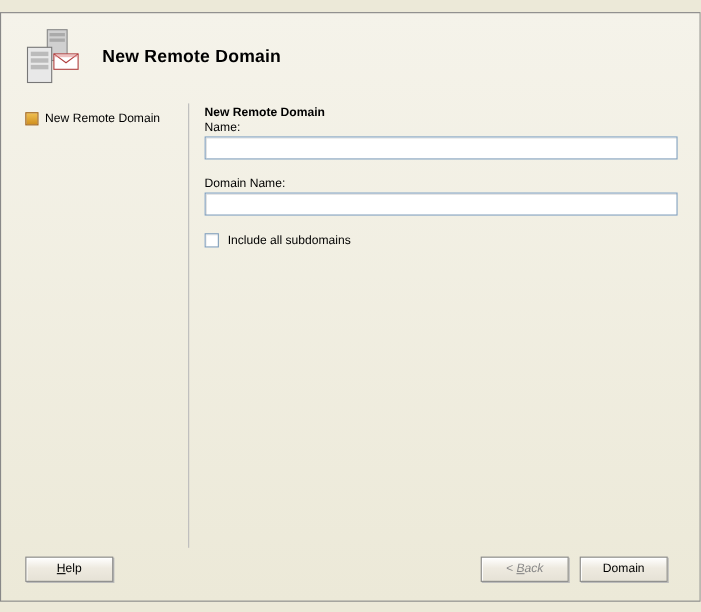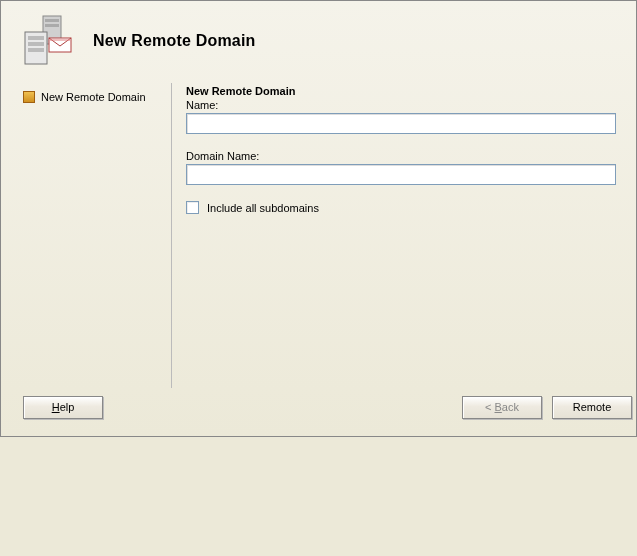--- a/index.html
+++ b/index.html
@@ -8,25 +8,26 @@
     padding: 0;
     font-family: Tahoma, "Segoe UI", Arial, sans-serif;
     font-size: 11px;
     background: #ece9d8;
     width: 637px;
     height: 556px;
     overflow: hidden;
   }
   .wizard {
     width: 637px;
-    height: 437px;
+    height: 536px;
     background: linear-gradient(to bottom, #f5f3ea 0%, #ece9d8 100%);
     border: 1px solid #888;
     display: flex;
     flex-direction: column;
+    margin-top: 11px;
   }
   .header {
     display: flex;
     align-items: center;
     padding: 12px 16px 8px 18px;
     height: 76px;
   }
   .header-icon {
     width: 54px;
     height: 54px;
@@ -121,37 +122,38 @@
     box-shadow: inset 1px 1px 0 #eee;
   }
   .checkbox-label {
     color: #000;
   }
   .footer {
     height: 48px;
     border-top: 0;
     display: flex;
     align-items: center;
-    padding: 0 4px 10px 22px;
+    padding: 0 29px 10px 22px;
   }
   .btn {
     min-width: 80px;
     height: 23px;
     border: 1px solid #888;
     background: linear-gradient(to bottom, #ffffff 0%, #eeeae0 45%, #e6e2d6 100%);
     font-family: inherit;
     font-size: 11px;
     cursor: pointer;
     box-shadow: 1px 1px 0 #bbb, inset 1px 1px 0 #fff;
     padding: 0;
     color: #000;
   }
   .btn:disabled {
     color: #888;
     cursor: default;
+    font-style: italic;
   }
   .btn.default {
     border: 1px solid #404040;
     box-shadow: 0 0 0 1px #2a5ab0 inset, 1px 1px 0 #bbb;
   }
   .footer-spacer { flex: 1; }
   .btn + .btn { margin-left: 10px; }
   .u { text-decoration: underline; }
 </style>
 </head>
@@ -207,16 +209,16 @@
         <span class="checkbox-label">Include all subdomains</span>
       </div>
     </div>
 
   </div>
 
   <div class="footer">
     <button class="btn"><span class="u">H</span><span>elp</span></button>
     <div class="footer-spacer"></div>
     <button class="btn" disabled="">&lt; <span class="u">B</span>ack</button>
-    <button class="btn">Remote</button>
+    <button class="btn">Domain</button>
   </div>
 
 </div>
 
 </body></html>

